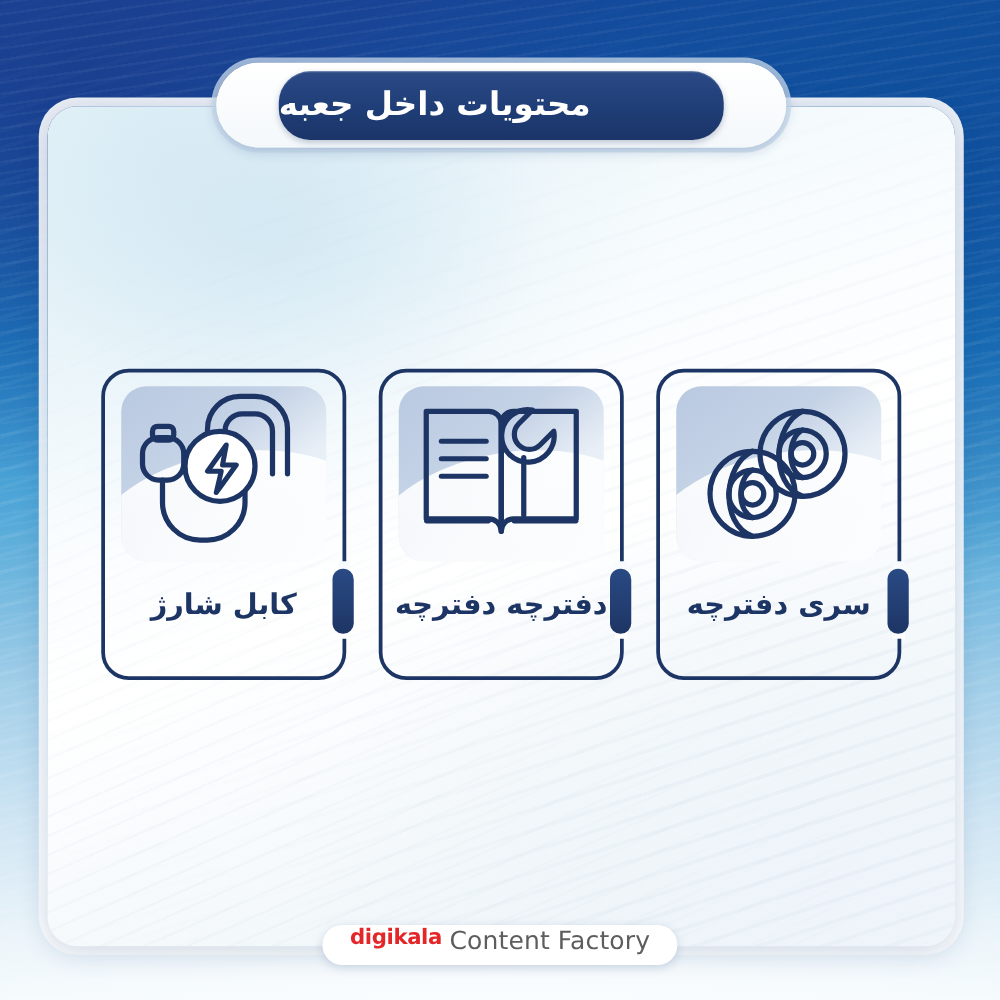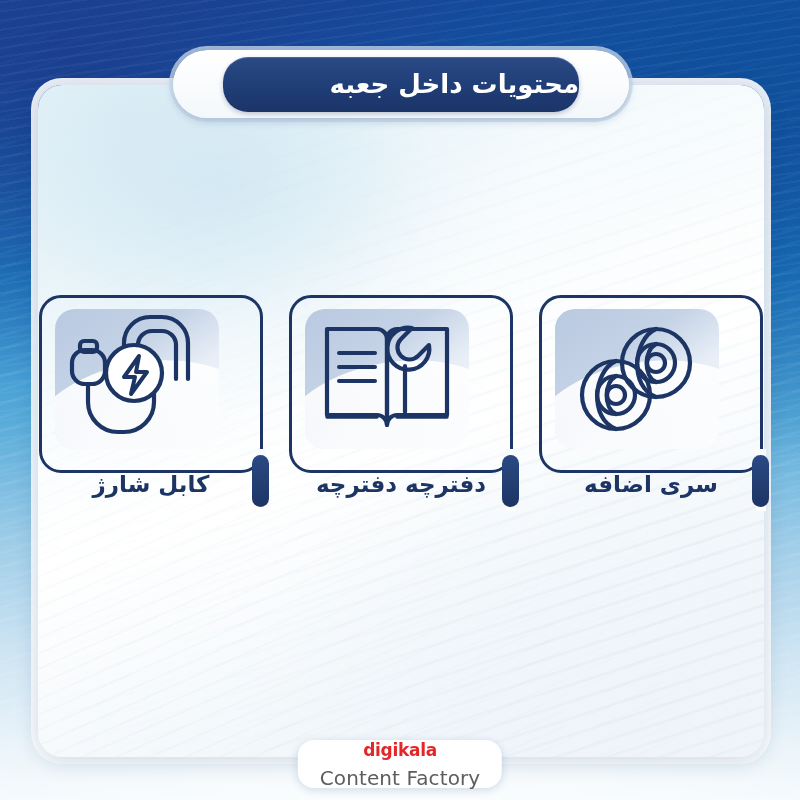--- a/index.html
+++ b/index.html
@@ -97,35 +97,35 @@
     position:absolute;left:173px;top:50px;width:456px;height:68px;
     border-radius:34px;
     background:linear-gradient(180deg,#ffffff 0%,#f4f8fb 100%);
     box-shadow:0 3px 10px rgba(20,60,120,.22),
                0 0 0 4px rgba(206,222,238,.75);
     display:flex;align-items:center;justify-content:center;
   }
   .header-pill{
     width:356px;height:55px;border-radius:25px;
     background:linear-gradient(180deg,#2b4a86 0%,#1f3d76 55%,#1b3568 100%);
-    display:flex;align-items:center;justify-content:flex-start;
+    display:flex;align-items:center;justify-content:flex-end;
     box-shadow:inset 0 1px 0 rgba(255,255,255,.16), 0 2px 5px rgba(15,40,85,.25);
   }
   .header-title{
     color:#ffffff;font-size:26px;font-weight:bold;letter-spacing:.2px;
     line-height:1;direction:rtl;white-space:nowrap;
   }
 
   
   .cards{
     position:absolute;left:38px;top:295px;width:726px;height:255px;
     display:flex;justify-content:center;align-items:flex-start;gap:26px;
   }
   .card{
-    position:relative;width:196px;height:178px;padding-left:28px;
+    position:relative;width:196px;height:249px;
   }
   .card-frame{
     position:absolute;inset:0;
     border:3px solid #1d3564;
     border-radius:22px;
     box-sizing:border-box;
   }
   
   .card-frame-gap{
     position:absolute;right:-3px;top:154px;width:10px;height:62px;
@@ -155,24 +155,24 @@
   .card-label{
     position:absolute;left:0;right:0;top:178px;
     text-align:center;
     color:#1d3564;font-size:23px;font-weight:bold;direction:rtl;
     line-height:1;white-space:nowrap;
   }
 
   
   .footer-badge{
     position:absolute;left:50%;transform:translateX(-50%);top:740px;
-    height:48px;padding:0 22px;border-radius:16px;
+    height:32px;padding:0 22px;border-radius:16px;
     background:#ffffff;
     box-shadow:0 2px 8px rgba(20,60,120,.18);
-    display:flex;align-items:center;gap:6px;direction:ltr;flex-direction:column;
+    display:flex;gap:6px;direction:ltr;
   }
   .brand{color:#e42629;font-size:17px;font-weight:bold;letter-spacing:-.3px;}
   .brand-sub{color:#5d5d5d;font-size:20px;letter-spacing:.1px;}
 </style>
 </head>
 <body>
 
 <div class="stage">
 
   <div class="bg"></div>
@@ -207,21 +207,21 @@
           <path d="M101 35 C 89 41, 88 67, 101 73"></path>
           <circle cx="101" cy="54" r="9"></circle>
 
           <circle cx="61" cy="86" r="34"></circle>
           <path d="M61 52 C 38 62, 34 110, 61 120"></path>
           <circle cx="61" cy="86" r="19"></circle>
           <path d="M61 67 C 49 73, 48 99, 61 105"></path>
           <circle cx="61" cy="86" r="9"></circle>
         </svg>
       </div>
-      <div class="card-label">سری اضافه</div>
+      <div class="card-label">سری دفترچه</div>
     </div>
 
     <div class="card">
       <div class="card-frame"></div>
       <div class="card-frame-gap"></div>
       <div class="card-tab"></div>
       <div class="card-art">
         <div class="art-blob"></div>
         <svg class="art-svg" viewBox="0 0 164 140" fill="none" stroke="#1d3564" stroke-width="4.2" stroke-linecap="round" stroke-linejoin="round">
 

